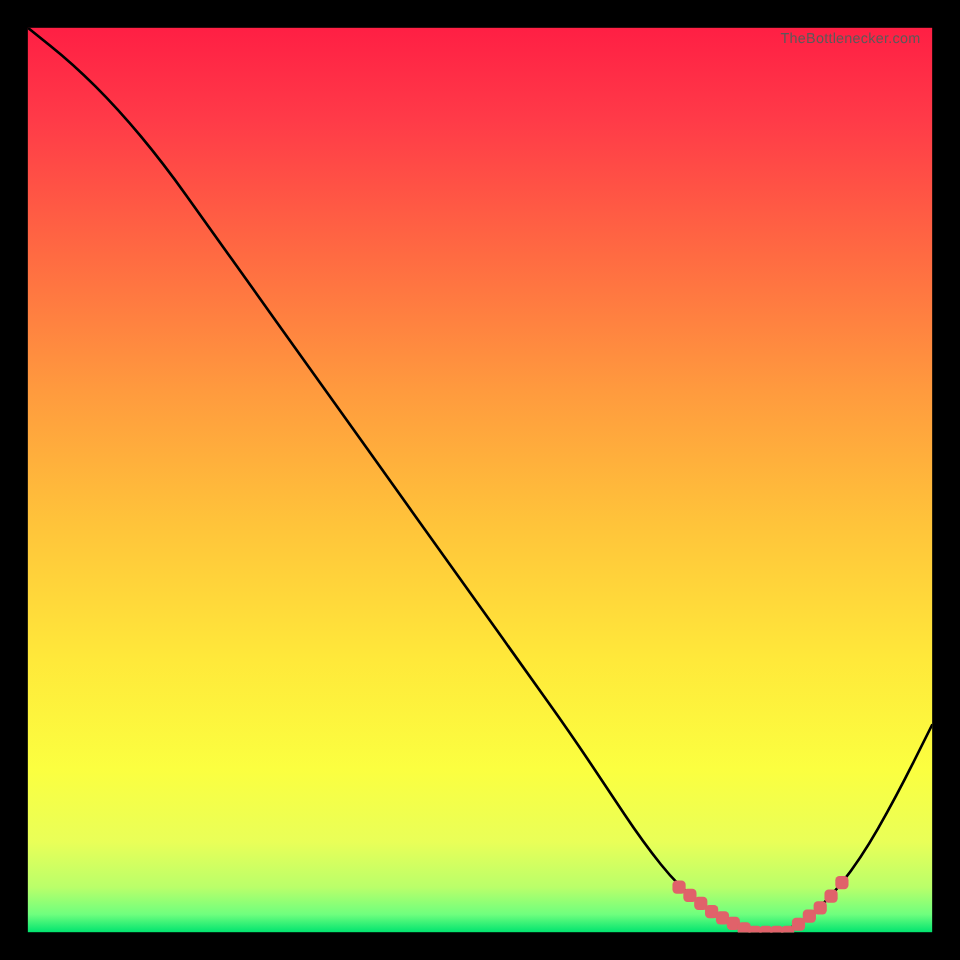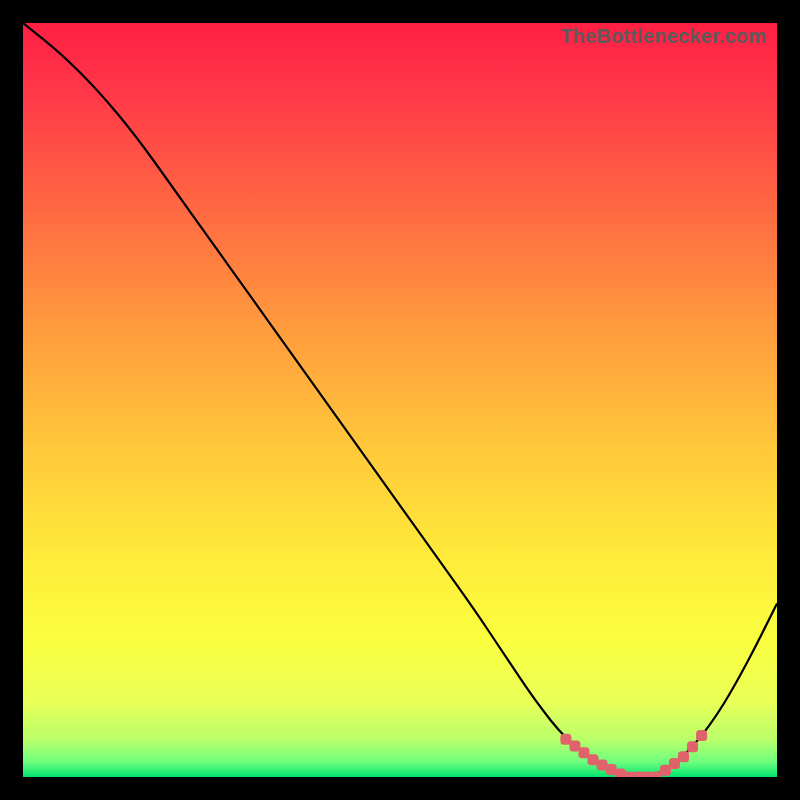--- a/index.html
+++ b/index.html
@@ -17,22 +17,22 @@
     top: 23px;
     width: 754px;
     height: 754px;
     background: #000;
   }
   .watermark {
     position: absolute;
     top: 2px;
     right: 10px;
     color: #5a5a5a;
-    font-size: 20px;
-    font-weight: 700;
+    font-size: 12px;
+    font-weight: 400;
     letter-spacing: 0.2px;
     z-index: 10;
   }
   svg.chart {
     display: block;
     width: 754px;
     height: 754px;
   }
 </style>
 </head>

